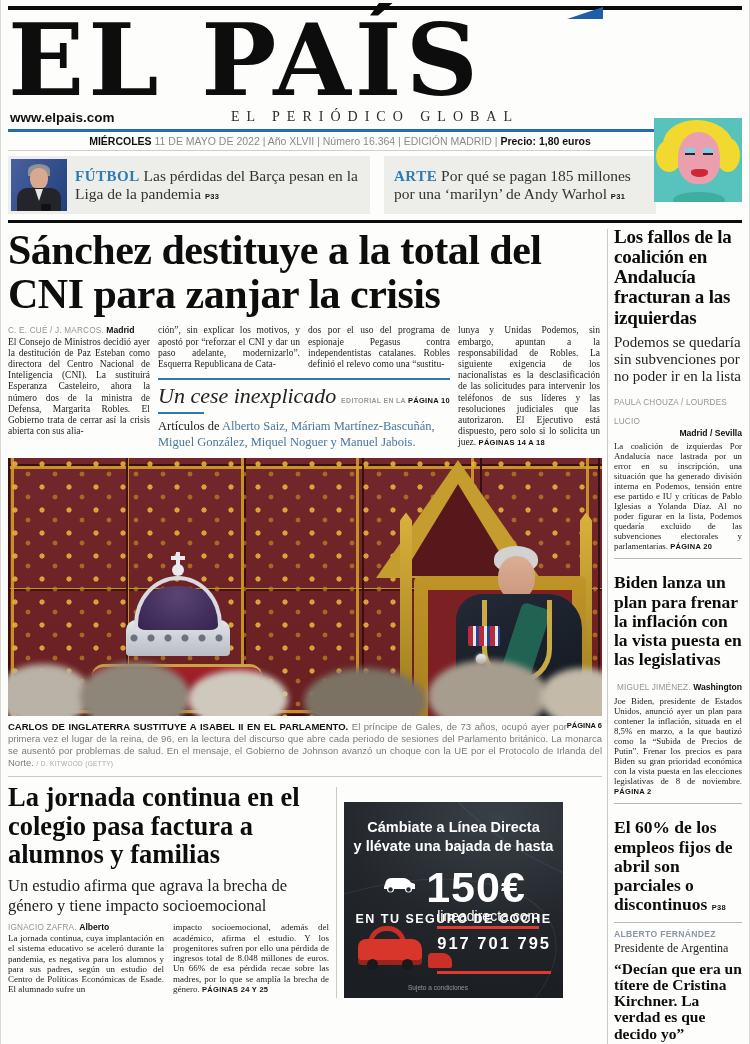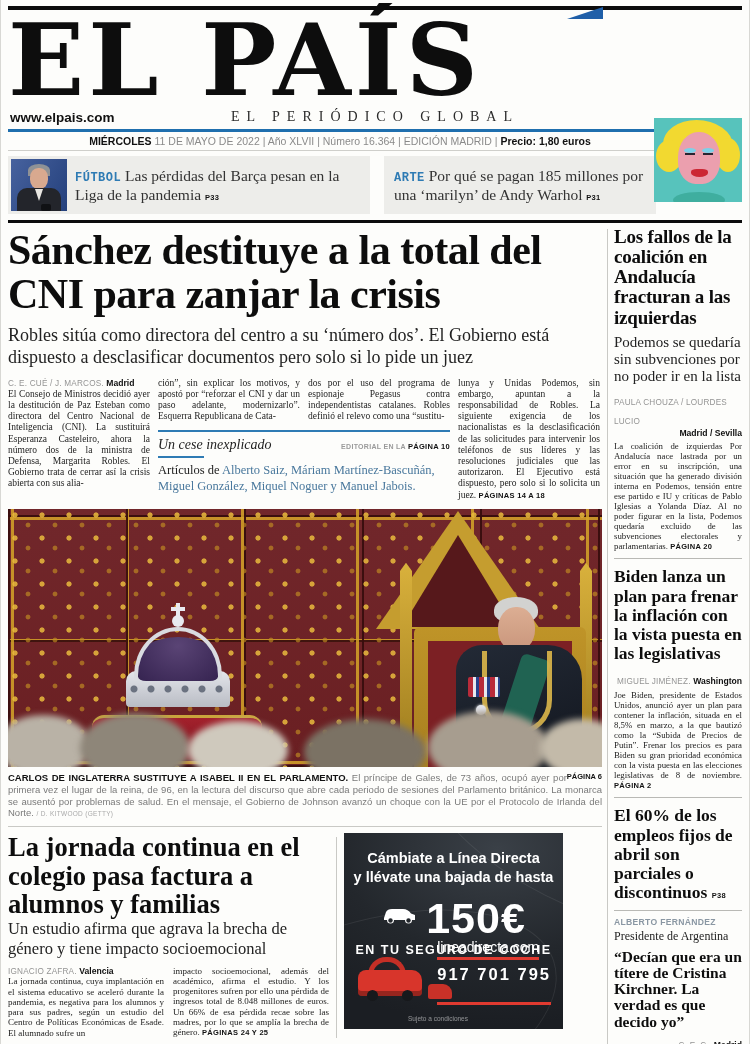--- a/index.html
+++ b/index.html
@@ -30,21 +30,21 @@
     font-family:"Liberation Sans",sans-serif; font-size:10.5px; color:#8a8a8a;
     text-align:center; padding:3px 110px 3px 40px; border-bottom:1px solid #cfcfcb;
   }
   .dateline .bold { color:#111; font-weight:bold; }
   
   .teasers { display:flex; gap:14px; margin:5px 0 6px; }
   .teaser { background:#ededea; display:flex; align-items:center; gap:8px; padding:3px 8px 3px 3px; }
   .teaser-futbol { width:362px; }
   .teaser-arte { width:272px; padding-left:10px; }
   .teaser-text { font-size:15.5px; line-height:1.14; color:#333; }
-  .kicker { font-family:Liberation Mono, monospace; font-weight:bold; font-size:12px; color:#2e7bb4; letter-spacing:.5px; }
+  .kicker { font-family:Liberation Serif, serif; font-weight:bold; font-size:15px; color:#2e7bb4; letter-spacing:.5px; }
   .pref { font-family:"Liberation Sans",sans-serif; font-weight:bold; font-size:7.5px; color:#111; letter-spacing:.3px; }
   
   .lap { position:relative; width:56px; height:52px; flex:none; background:linear-gradient(120deg,#47629e,#24407c); overflow:hidden; }
   .lap-hair { position:absolute; left:17px; top:5px; width:22px; height:12px; background:#8f9296; border-radius:50% 50% 0 0; }
   .lap-face { position:absolute; left:19px; top:9px; width:18px; height:21px; background:#d8a98f; border-radius:45%; }
   .lap-body { position:absolute; left:6px; top:29px; width:44px; height:24px; background:#23252b; border-radius:10px 10px 0 0; }
   .lap-shirt { position:absolute; left:24px; top:30px; width:8px; height:12px; background:#e8e6e2; clip-path:polygon(0 0,100% 0,50% 100%); }
   .lap-mic { position:absolute; left:30px; top:45px; width:10px; height:7px; background:#101114; border-radius:2px; }
   
   .mar { position:absolute; top:118px; right:7px; width:88px; height:84px; background:#57c3bc; overflow:hidden; }
@@ -67,21 +67,21 @@
   .lead-subhead { font-size:18px; line-height:1.2; color:#222; margin-top:9px; }
   .lead-body { display:flex; gap:8px; margin-top:9px; }
   .bcol { width:142px; font-size:9.5px; line-height:1.18; text-align:justify; color:#1c1c1c; }
   .mid { width:292px; }
   .mid-cols { display:flex; gap:8px; }
   .by { font-family:"Liberation Sans",sans-serif; font-size:8.2px; color:#949494; letter-spacing:.2px; }
   .bycity { font-family:"Liberation Sans",sans-serif; font-size:8.6px; font-weight:bold; color:#111; }
   
   .cese-box { margin-top:8px; }
   .box-head { border-top:2px solid #2e7bb4; padding-top:3px; display:flex; justify-content:space-between; align-items:baseline; }
-  .box-title { font-style:italic; font-size:14px; color:#222;text-align:right; }
+  .box-title { font-style:italic; font-size:22px; color:#222;text-align:right; }
   .ed-label { font-family:"Liberation Sans",sans-serif; font-size:7px; color:#9a9a9a; font-weight:bold; letter-spacing:.3px; }
   .short-rule { width:46px; height:2px; background:#2e7bb4; margin:3px 0 5px; }
   .box-authors { font-size:12.5px; line-height:1.25; color:#222; }
   .authors-links { color:#48779c; }
   
   .photo { position:relative; width:594px; height:258px; margin-top:8px; overflow:hidden; background:#6d2125; }
   .ph-bg { position:absolute; inset:0;
     background-image:
       radial-gradient(circle at 7px 6px, rgba(233,186,61,.85) 0 2.2px, rgba(233,186,61,0) 3px),
       radial-gradient(circle at 20px 16px, rgba(196,142,34,.65) 0 2px, rgba(196,142,34,0) 2.8px),
@@ -116,26 +116,26 @@
   
   .caption { font-family:"Liberation Sans",sans-serif; font-size:9.5px; line-height:1.25; color:#7a7a7a; margin-top:5px; text-align:justify; }
   .cap-bold { color:#111; font-weight:bold; }
   .cap-credit { font-size:6.5px; color:#aaa; letter-spacing:.3px; }
   .cap-page { float:right; font-family:"Liberation Sans",sans-serif; font-weight:bold; font-size:7.5px; color:#111; }
   .hline { height:1px; background:#c9c9c5; margin:7px 0 6px; }
   
   .bottom-row { display:flex; }
   .jornada { width:322px; }
   .jor-headline { font-size:26.5px; line-height:1.08; font-weight:bold; color:#0d0d0d; }
-  .jor-subhead { font-size:16.5px; line-height:1.2; color:#222; }
+  .jor-subhead { font-size:16.5px; line-height:1.2; color:#222; margin-top:7px; }
   .jor-body { display:flex; gap:9px; margin-top:7px; }
   .jcol { width:156px; font-size:9px; line-height:1.14; text-align:justify; color:#1c1c1c; }
   .bvr { width:1px; background:#c9c9c5; margin:4px 7px 0 6px; }
   
-  .ad { position:relative; width:219px; height:196px; margin-top:0; overflow:hidden; color:#fff;
+  .ad { position:relative; width:219px; height:196px; margin-top:19px; overflow:hidden; color:#fff;
     font-family:"Liberation Sans",sans-serif;
     background:radial-gradient(120% 90% at 70% 8%,#3a4047,#23272c 60%,#1b1e23); }
   .ad-curve { position:absolute; width:400px; height:200px; border:1px solid rgba(255,255,255,.08); border-radius:50%; }
   .ad-line { text-align:center; font-weight:bold; font-size:14.5px; line-height:1.3; }
   .ad-line:first-of-type { margin-top:16px; }
   .ad-amount-row { display:flex; justify-content:center; align-items:center; gap:9px; margin-top:10px; }
   .ad-amount { font-size:43px; font-weight:bold; letter-spacing:1px; line-height:1; }
   .ad-tag { text-align:center; font-weight:bold; font-size:12.5px; letter-spacing:1.5px; margin-top:3px; }
   .ad-contact { position:absolute; right:12px; bottom:24px; }
   .ad-web { display:inline-block; font-weight:normal; font-size:14px; padding-bottom:2px; border-bottom:3px solid #e03a30; }
@@ -147,21 +147,21 @@
   .dev-phone { position:absolute; right:2px; bottom:4px; width:24px; height:15px; background:#c93128; border-radius:4px 9px 2px 2px; }
   .ad-legal { position:absolute; left:64px; bottom:7px; font-size:6.5px; color:rgba(255,255,255,.5); }
   
   .rcol .rhead { font-weight:bold; color:#0d0d0d; }
   .r-h1 { font-size:19px; line-height:1.06; letter-spacing:-.2px; }
   .r-sub { font-size:15px; line-height:1.14; color:#222; margin-top:6px; }
   .r-byline { margin-top:5px; line-height:1.2; }
   .r-bycity { display:block; text-align:right; font-family:"Liberation Sans",sans-serif; font-size:8.6px; font-weight:bold; color:#111; }
   .r-body { font-size:8.8px; line-height:1.14; text-align:justify; color:#1c1c1c; margin-top:2px; }
   .r-rule { height:1px; background:#b9b9b5; margin:7px 0 6px; }
-  .r-h2 { font-size:17.5px; line-height:1.1; margin-top:8px; }
+  .r-h2 { font-size:17.5px; line-height:1.1; margin-top:14px; }
   .r-kicker { font-family:"Liberation Sans",sans-serif; font-size:8.6px; font-weight:bold; color:#8a97a3; letter-spacing:.3px; }
   .r-role { font-size:12px; color:#222; margin-top:2px; }
   .r-quote { font-size:15.5px; line-height:1.05; font-weight:bold; color:#0d0d0d; margin-top:5px; }
   .r-byright { text-align:right; margin-top:4px; }
 </style>
 </head>
 <body>
 
 <div class="page">
 
@@ -208,21 +208,20 @@
     <div class="mar-lips"></div>
     <div class="mar-collar"></div>
   </div>
 
   <div class="black-rule"></div>
 
   <div class="main-grid">
 
     <section class="left-main">
       <h2 class="lead-headline">Sánchez destituye a la total del CNI para zanjar la crisis</h2>
-      <p class="lead-subhead">Robles sitúa como directora del centro a su ‘número dos’. El Gobierno está dispuesto a desclasificar documentos pero solo si lo pide un juez</p>
 
       <div class="lead-body">
         <p class="bcol"><span class="by">C. E. CUÉ / J. MARCOS. </span><span class="bycity">Madrid</span><br><span>El Consejo de Ministros decidió ayer la destitución de Paz Esteban como directora del Centro Nacional de Inteligencia (CNI). La sustituirá Esperanza Casteleiro, ahora la número dos de la ministra de Defensa, Margarita Robles. El Gobierno trata de cerrar así la crisis abierta con sus alia-</span></p>
 
         <div class="mid">
           <div class="mid-cols">
             <p class="bcol">ción”, sin explicar los motivos, y apostó por “reforzar el CNI y dar un paso adelante, modernizarlo”. Esquerra Republicana de Cata-</p>
             <p class="bcol">dos por el uso del programa de espionaje Pegasus contra independentistas catalanes. Robles definió el relevo como una “sustitu-</p>
           </div>
           <div class="cese-box">
@@ -270,21 +269,21 @@
 
       <p class="caption"><span class="cap-page">PÁGINA 6</span><span class="cap-bold">CARLOS DE INGLATERRA SUSTITUYE A ISABEL II EN EL PARLAMENTO. </span><span>El príncipe de Gales, de 73 años, ocupó ayer por primera vez el lugar de la reina, de 96, en la lectura del discurso que abre cada periodo de sesiones del Parlamento británico. La monarca se ausentó por problemas de salud. En el mensaje, el Gobierno de Johnson avanzó un choque con la UE por el Protocolo de Irlanda del Norte. </span><span class="cap-credit">/ D. KITWOOD (GETTY)</span></p>
 
       <div class="hline"></div>
 
       <div class="bottom-row">
         <article class="jornada">
           <h2 class="jor-headline">La jornada continua en el colegio pasa factura a alumnos y familias</h2>
           <p class="jor-subhead">Un estudio afirma que agrava la brecha de género y tiene impacto socioemocional</p>
           <div class="jor-body">
-            <p class="jcol"><span class="by">IGNACIO ZAFRA. </span><span class="bycity">Valencia</span><br><span>La jornada continua, cuya implantación en el sistema educativo se aceleró durante la pandemia, es negativa para los alumnos y para sus padres, según un estudio del Centro de Políticas Económicas de Esade. El alumnado sufre un</span></p>
+            <p class="jcol"><span class="by">IGNACIO ZAFRA. </span><span class="bycity">Alberto</span><br><span>La jornada continua, cuya implantación en el sistema educativo se aceleró durante la pandemia, es negativa para los alumnos y para sus padres, según un estudio del Centro de Políticas Económicas de Esade. El alumnado sufre un</span></p>
             <p class="jcol"><span>impacto socioemocional, además del académico, afirma el estudio. Y los progenitores sufren por ello una pérdida de ingresos total de 8.048 millones de euros. Un 66% de esa pérdida recae sobre las madres, por lo que se amplía la brecha de género.  </span><span class="pref">PÁGINAS 24 Y 25</span></p>
           </div>
         </article>
 
         <div class="bvr"></div>
 
         <aside class="ad">
           <div class="ad-curve" style="left:-180px;top:90px;transform:rotate(-18deg);"></div>
           <div class="ad-curve" style="left:60px;top:-120px;transform:rotate(24deg);"></div>
           <p class="ad-line">Cámbiate a Línea Directa</p>

